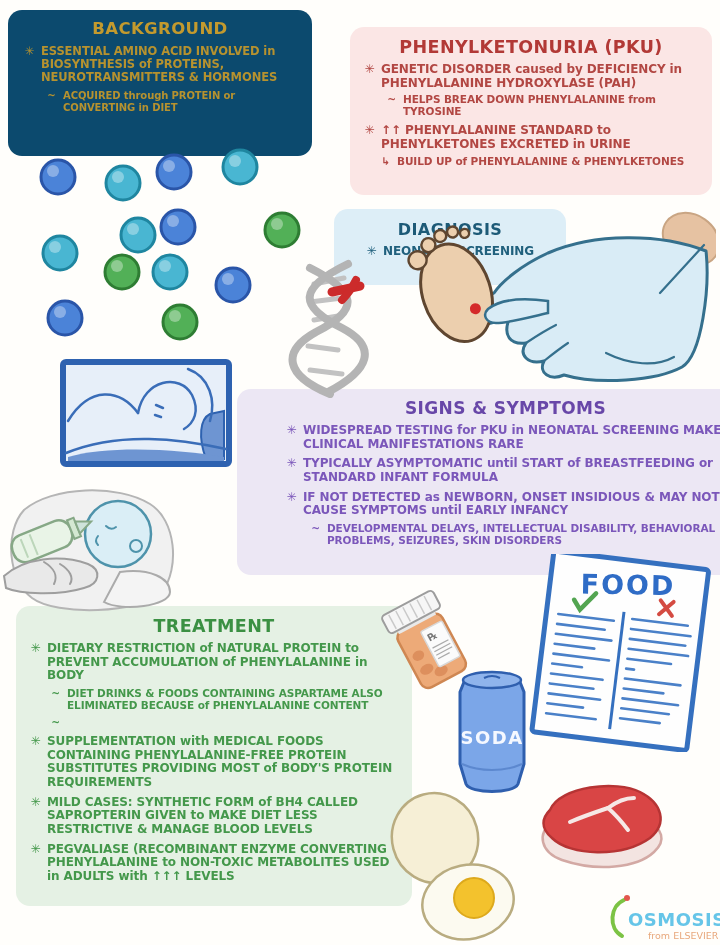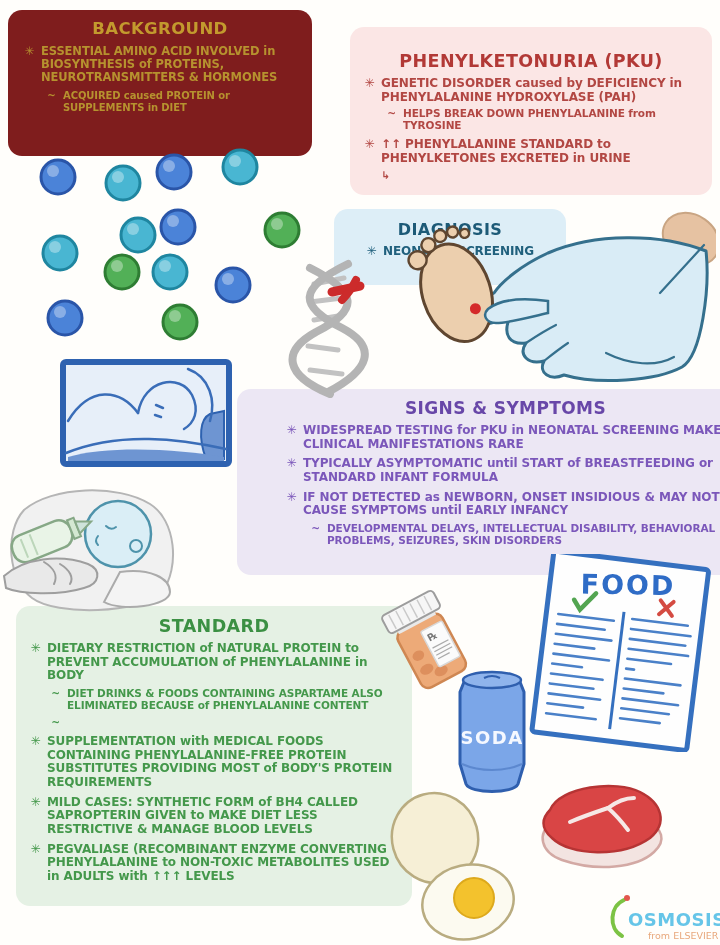--- a/index.html
+++ b/index.html
@@ -3,27 +3,27 @@
 <meta charset="utf-8">
 <style>
   html,body{margin:0;padding:0;background:#ffffff;}
   .canvas{position:relative;width:720px;height:945px;background:#fffefb;overflow:hidden;
           font-family:"DejaVu Sans",sans-serif;}
   .box{position:absolute;border-radius:14px;}
   .title{font-weight:bold;text-align:center;letter-spacing:.4px;}
   .bl{display:flex;gap:6px;font-weight:bold;line-height:1.14;letter-spacing:-.1px;}
   .mk{flex:none;min-width:11px;text-align:center;}
   
-  #bg-box{left:8px;top:10px;width:304px;height:146px;background:#7f1d1d;color:#b6922f;}
+  #bg-box{left:8px;top:10px;width:304px;height:146px;background:#0c4a6e;color:#b6922f;}
   #bg-box .title{color:#c39a2e;font-size:16.5px;padding-top:9px;}
   #bg-box .bl{font-size:11.5px;margin:7px 8px 0 16px;}
   #bg-box .sub{font-size:10px;margin-left:38px;margin-top:6px;}
   
   #pku-box{left:350px;top:27px;width:362px;height:168px;background:#fbe6e5;color:#b24743;}
-  #pku-box .title{color:#b23936;font-size:17.5px;padding-top:10px;margin-top:14px;}
+  #pku-box .title{color:#b23936;font-size:17.5px;padding-top:10px;}
   #pku-box .bl{font-size:12px;margin:6px 10px 0 14px;}
   #pku-box .sub{font-size:10.5px;margin-left:36px;margin-top:4px;}
   
   #dx-box{left:334px;top:209px;width:232px;height:76px;background:#ddeef7;color:#20607d;}
   #dx-box .title{color:#1d5a77;font-size:16px;padding-top:11px;}
   #dx-box .bl{font-size:12px;margin-top:6px;justify-content:center;}
   
   #ss-box{left:237px;top:389px;width:475px;height:186px;background:#ece7f4;color:#7b57ba;padding-left:31px;}
   #ss-box .title{color:#6847a8;font-size:17px;padding-top:9px;}
   #ss-box .bl{font-size:12px;margin:6px 12px 0 18px;}
@@ -42,40 +42,41 @@
 <div class="canvas">
 
   <div class="box" id="bg-box">
     <div class="title">BACKGROUND</div>
     <div class="bl">
       <span class="mk">✳</span>
       <span>ESSENTIAL AMINO ACID INVOLVED in BIOSYNTHESIS of PROTEINS, NEUROTRANSMITTERS &amp; HORMONES</span>
     </div>
     <div class="bl sub">
       <span class="mk">~</span>
-      <span>ACQUIRED caused PROTEIN or SUPPLEMENTS in DIET</span>
+      <span>ACQUIRED through PROTEIN or CONVERTING in DIET</span>
     </div>
   </div>
 
   <div class="box" id="pku-box">
     <div class="title">PHENYLKETONURIA (PKU)</div>
     <div class="bl">
       <span class="mk">✳</span>
       <span>GENETIC DISORDER caused by DEFICIENCY in PHENYLALANINE HYDROXYLASE (PAH)</span>
     </div>
     <div class="bl sub">
       <span class="mk">~</span>
       <span>HELPS BREAK DOWN PHENYLALANINE from TYROSINE</span>
     </div>
     <div class="bl">
       <span class="mk">✳</span>
       <span>↑↑ PHENYLALANINE STANDARD to PHENYLKETONES EXCRETED in URINE</span>
     </div>
     <div class="bl sub" style="margin-left:30px">
       <span class="mk">↳</span>
+      <span>BUILD UP of PHENYLALANINE &amp; PHENYLKETONES</span>
     </div>
   </div>
 
   <div class="box" id="dx-box">
     <div class="title">DIAGNOSIS</div>
     <div class="bl">
       <span class="mk">✳</span>
       <span>NEONATAL SCREENING</span>
     </div>
   </div>
@@ -94,21 +95,21 @@
       <span class="mk">✳</span>
       <span>IF NOT DETECTED as NEWBORN, ONSET INSIDIOUS &amp; MAY NOT CAUSE SYMPTOMS until EARLY INFANCY</span>
     </div>
     <div class="bl sub">
       <span class="mk">~</span>
       <span>DEVELOPMENTAL DELAYS, INTELLECTUAL DISABILITY, BEHAVIORAL PROBLEMS, SEIZURES, SKIN DISORDERS</span>
     </div>
   </div>
 
   <div class="box" id="tx-box">
-    <div class="title">STANDARD</div>
+    <div class="title">TREATMENT</div>
     <div class="bl">
       <span class="mk">✳</span>
       <span>DIETARY RESTRICTION of NATURAL PROTEIN to PREVENT ACCUMULATION of PHENYLALANINE in BODY</span>
     </div>
     <div class="bl sub">
       <span class="mk">~</span>
       <span>DIET DRINKS &amp; FOODS CONTAINING ASPARTAME ALSO ELIMINATED BECAUSE of PHENYLALANINE CONTENT</span>
     </div>
     <div class="bl sub">
       <span class="mk">~</span>

